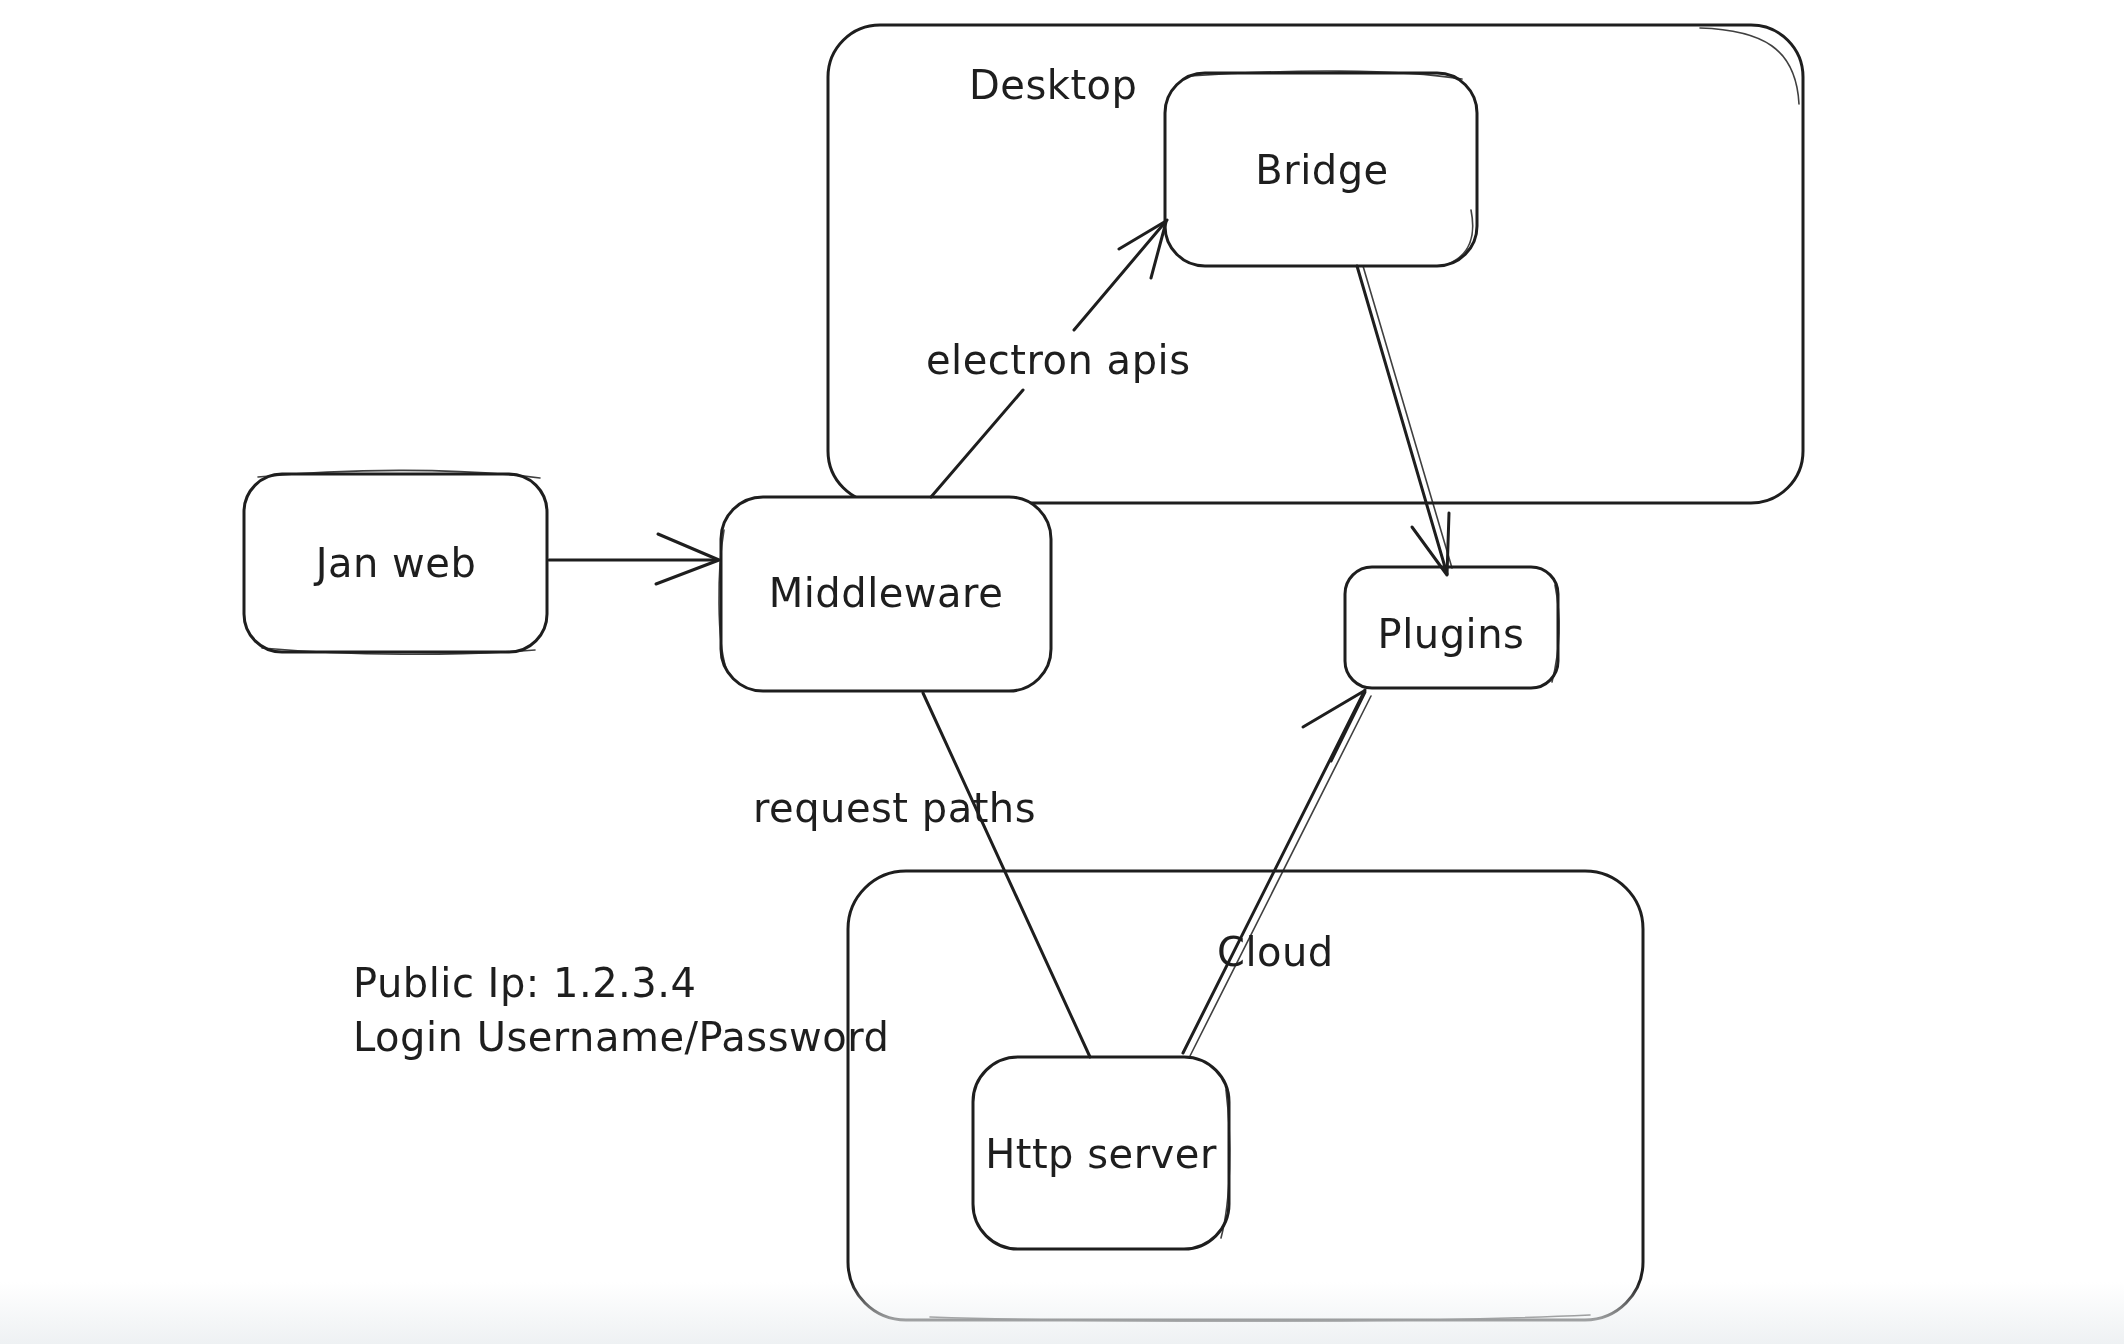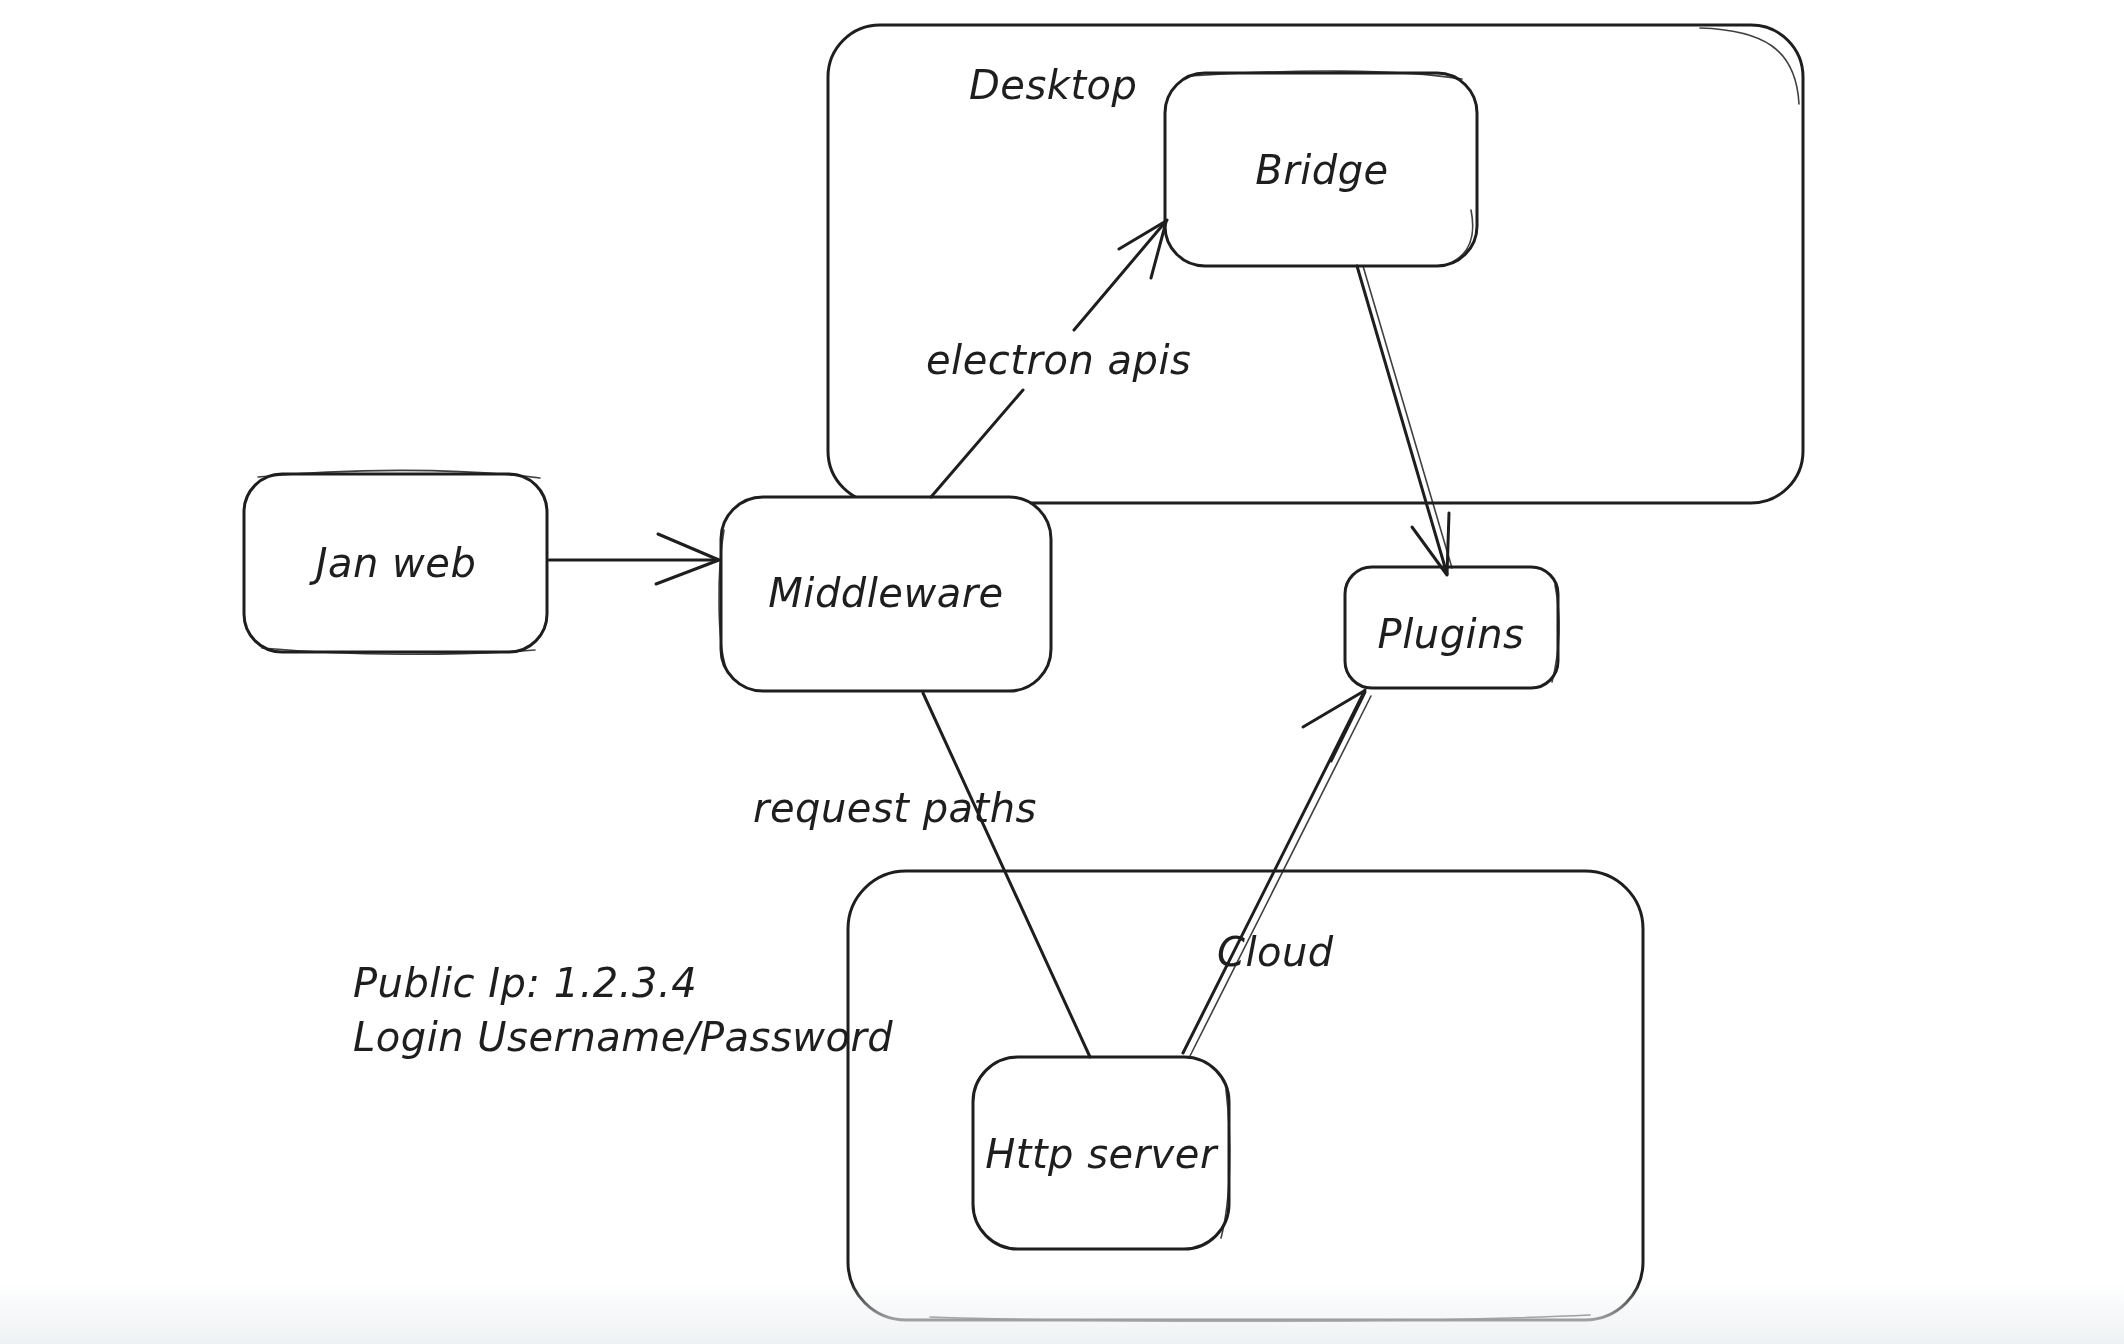--- a/index.html
+++ b/index.html
@@ -1,16 +1,16 @@
 <!DOCTYPE html>
 <html><head>
 <meta charset="utf-8">
 <style>
   html, body { margin: 0; padding: 0; background: #ffffff; }
-  .canvas-wrap { width: 2124px; height: 1344px; position: relative; font-style: italic; }
+  .canvas-wrap { width: 2124px; height: 1344px; position: relative; }
   svg { display: block; }
   .lbl {
     font-family: "DejaVu Sans", sans-serif;
     font-size: 40px;
     fill: #1e1e1e;
     letter-spacing: 0.5px;
   }
   .stroke  { stroke: #1e1e1e; stroke-width: 3;   fill: none; stroke-linecap: round; stroke-linejoin: round; }
   .redraw  { stroke: #1e1e1e; stroke-width: 1.6; fill: none; stroke-linecap: round; opacity: 0.85; }
   .shape   { fill: #ffffff; }

